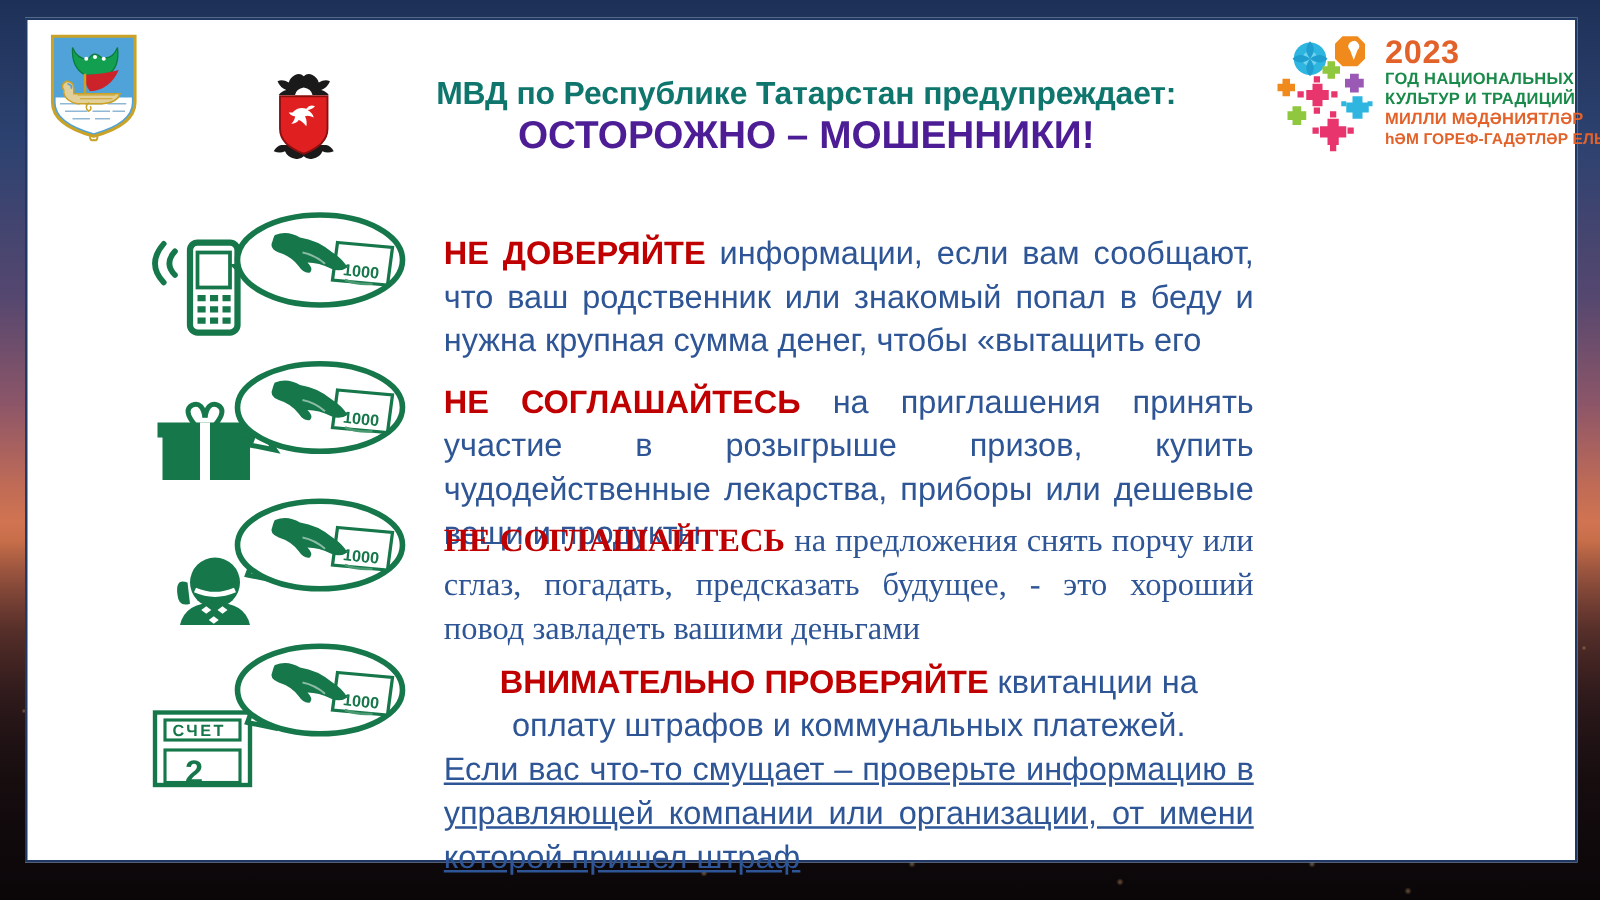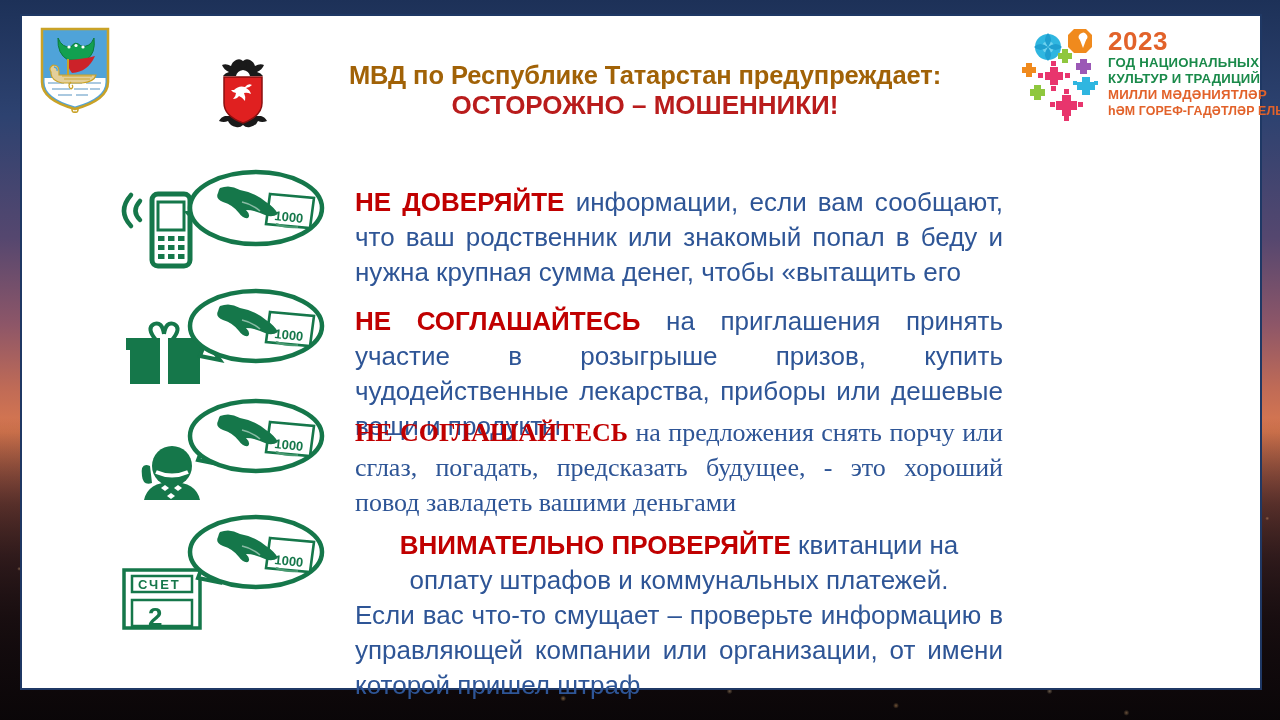--- a/index.html
+++ b/index.html
@@ -95,31 +95,31 @@
   }
 
   #title-block {
     position: absolute;
     left: 258px;
     top: 44px;
     width: 730px;
     text-align: center;
   }
   #title-line1 {
-    color: #a16207;
+    color: #0f766e;
     font-size: 25.5px;
     font-weight: bold;
     letter-spacing: -0.1px;
     line-height: 1.18;
     white-space: nowrap;
     text-align: center;
   }
   #title-line2 {
-    color: #b91c1c;
-    font-size: 26px;
+    color: #4c1d95;
+    font-size: 31px;
     font-weight: bold;
     line-height: 1.18;
     white-space: nowrap;
   }
 
   #year-logo {
     position: absolute;
     left: 1000px;
     top: 7px;
     width: 232px;
@@ -151,21 +151,21 @@
     font-size: 26px;
     line-height: 1.345;
     text-align: justify;
   }
   .row-text .lead {
     color: #c00000;
     font-weight: bold;
   }
   .row-text p { margin: 0; }
   .row-text p.nojust { text-align: center; }
-  .row-text p + p { margin-top: 0px; }
+  .row-text p + p { margin-top: 0px; text-decoration: underline; }
 
   svg { display: block; overflow: visible; }
 </style>
 </head>
 <body>
 
 <div id="bg">
   <div id="bg-lights"></div>
 </div>
 

